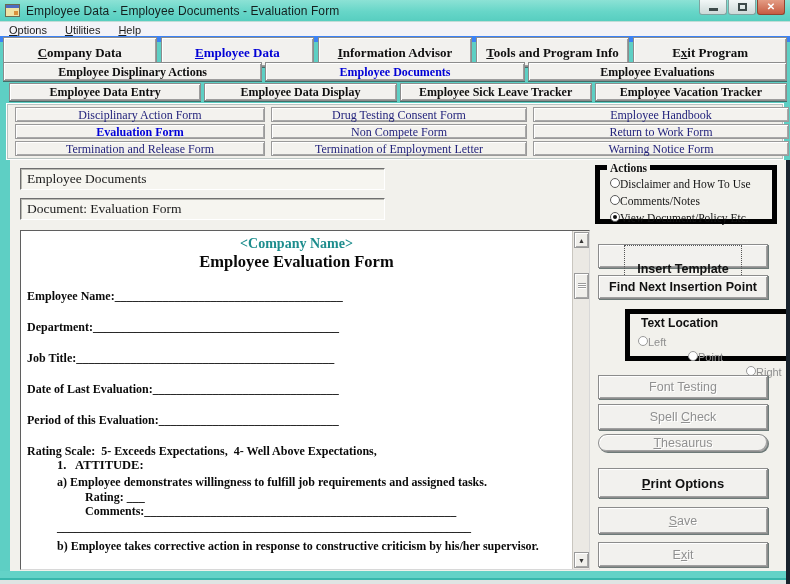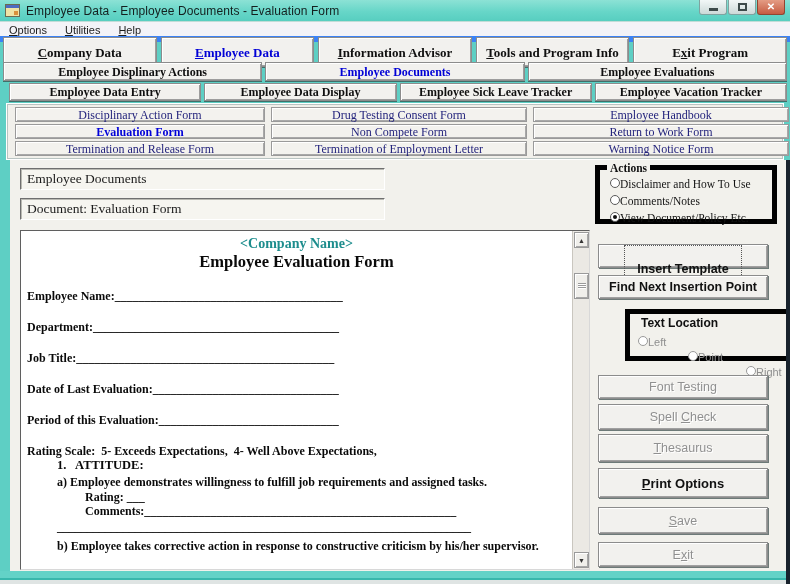--- a/index.html
+++ b/index.html
@@ -78,21 +78,21 @@
   .pos-tl{left:8px;top:22px;} .pos-mid{left:58px;top:37px;} .pos-br{left:116px;top:52px;}
   
   .side-btn{position:absolute;left:588px;width:170px;background:#f2f1ee;border:1px solid #8c8c8c;
             box-shadow:inset 1px 1px 0 #ffffff,inset -1px -1px 0 #a0a0a0,1px 1px 0 #6d7a78;
             font-family:"Liberation Sans","DejaVu Sans",sans-serif;font-size:12.5px;color:#111;
             font-weight:bold;padding:0;cursor:default;}
   .side-btn.disabled{color:#909090;font-weight:normal;text-shadow:1px 1px 0 #ffffff;}
   .focus-ring{display:inline-block;border:1px dotted #555;padding:16px 12px;}
   .b-insert{top:84px;height:24px;} .b-find{top:115px;height:24px;}
   .b-font{top:215px;height:24px;} .b-spell{top:244px;height:26px;}
-  .b-thes{top:274px;height:28px;} .b-print{top:308px;height:30px;font-size:13px;}
+  .b-thes{top:274px;height:18px;border-radius:11px;} .b-print{top:308px;height:30px;font-size:13px;}
   .b-save{top:347px;height:27px;} .b-exit{top:382px;height:25px;}
   
   .docbox{position:absolute;left:10px;top:70px;width:570px;height:340px;background:#ffffff;
           border:1px solid;border-color:#5f5f5f #d8d8d8 #d8d8d8 #5f5f5f;overflow:hidden;}
   .doc-content{position:absolute;left:0;top:0;right:17px;bottom:0;padding:4px 6px 0 6px;overflow:hidden;
                font-family:"Liberation Serif","DejaVu Serif",serif;color:#0a0a0a;}
   .dl{font-size:12px;font-weight:bold;line-height:14px;white-space:pre;}
   .dl-company{text-align:center;color:#1d8d8d;font-size:14px;line-height:17px;}
   .dl-title{text-align:center;font-size:16.5px;line-height:20px;margin-bottom:17px;}
   .dl-field{margin-bottom:17px;}

